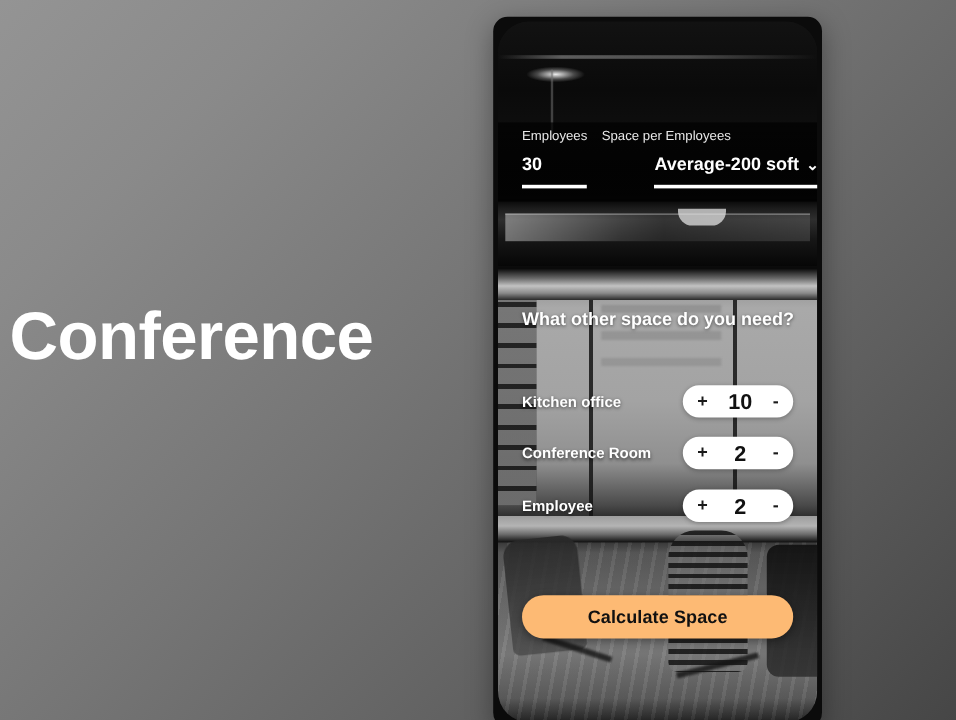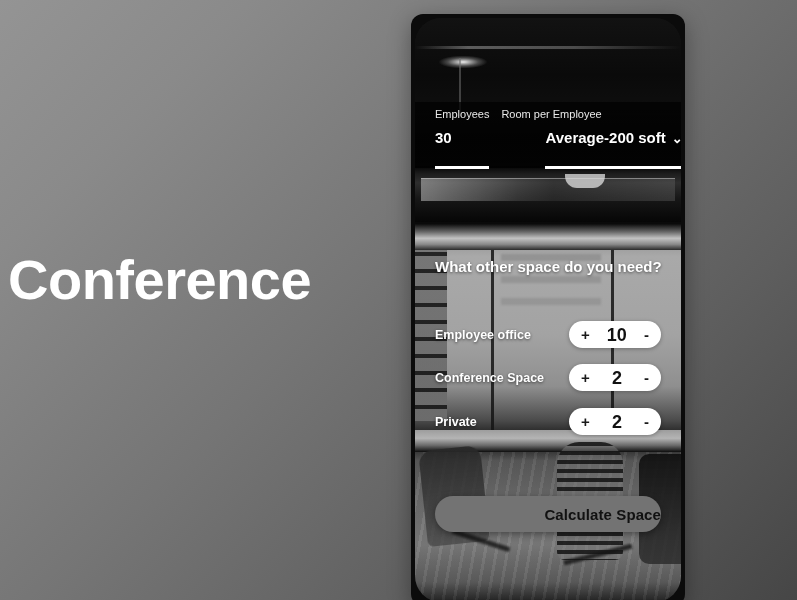--- a/index.html
+++ b/index.html
@@ -222,21 +222,21 @@
   .field-label {
     font-size: 11px;
     color: #e8e8e8;
     margin-bottom: 9px;
     white-space: nowrap;
   }
   .field-value {
     font-size: 15px;
     font-weight: bold;
     color: #ffffff;
-    padding-bottom: 20px;
+    padding-bottom: 8px;
     border-bottom: 3px solid #ffffff;
     white-space: nowrap;
     display: flex;
     align-items: baseline;
   }
   #field-space .field-value {
     justify-content: flex-end;
     gap: 6px;
     margin-left: 44px;
   }
@@ -305,25 +305,25 @@
     line-height: 1;
   }
 
   
   #cta {
     position: absolute;
     left: 20px;
     right: 20px;
     top: 478px;
     height: 36px;
-    background: #737373;
+    background: #fdba74;
     border-radius: 18px;
     display: flex;
     align-items: center;
-    justify-content: flex-end;
+    justify-content: center;
     box-shadow: 0 2px 7px rgba(0,0,0,0.38);
   }
   #cta-label {
     font-size: 15px;
     font-weight: bold;
     color: #111111;
     letter-spacing: 0.1px;
   }
 </style>
 </head>
@@ -352,51 +352,51 @@
       <div id="scrim-top"></div>
 
       <div id="input-row">
 
         <div class="field" id="field-employees">
           <div class="field-label">Employees</div>
           <div class="field-value" placeholder="30">30</div>
         </div>
 
         <div class="field" id="field-space">
-          <div class="field-label">Room per Employee</div>
+          <div class="field-label">Space per Employees</div>
           <div class="field-value">
             <span>Average-200 soft</span>
             <span class="chevron-down">⌄</span>
           </div>
         </div>
 
       </div>
 
       <div id="question">What other space do you need?</div>
 
       <div class="option-row" id="row-private">
-        <div class="option-label">Employee office</div>
+        <div class="option-label">Kitchen office</div>
         <div class="stepper">
           <span class="stepper-btn">+</span>
           <span class="stepper-value">10</span>
           <span class="stepper-btn">-</span>
         </div>
       </div>
 
       <div class="option-row" id="row-conference">
-        <div class="option-label">Conference Space</div>
+        <div class="option-label">Conference Room</div>
         <div class="stepper">
           <span class="stepper-btn">+</span>
           <span class="stepper-value">2</span>
           <span class="stepper-btn">-</span>
         </div>
       </div>
 
       <div class="option-row" id="row-kitchen">
-        <div class="option-label">Private</div>
+        <div class="option-label">Employee</div>
         <div class="stepper">
           <span class="stepper-btn">+</span>
           <span class="stepper-value">2</span>
           <span class="stepper-btn">-</span>
         </div>
       </div>
 
       <div id="cta">
         <span id="cta-label">Calculate Space</span>
       </div>

